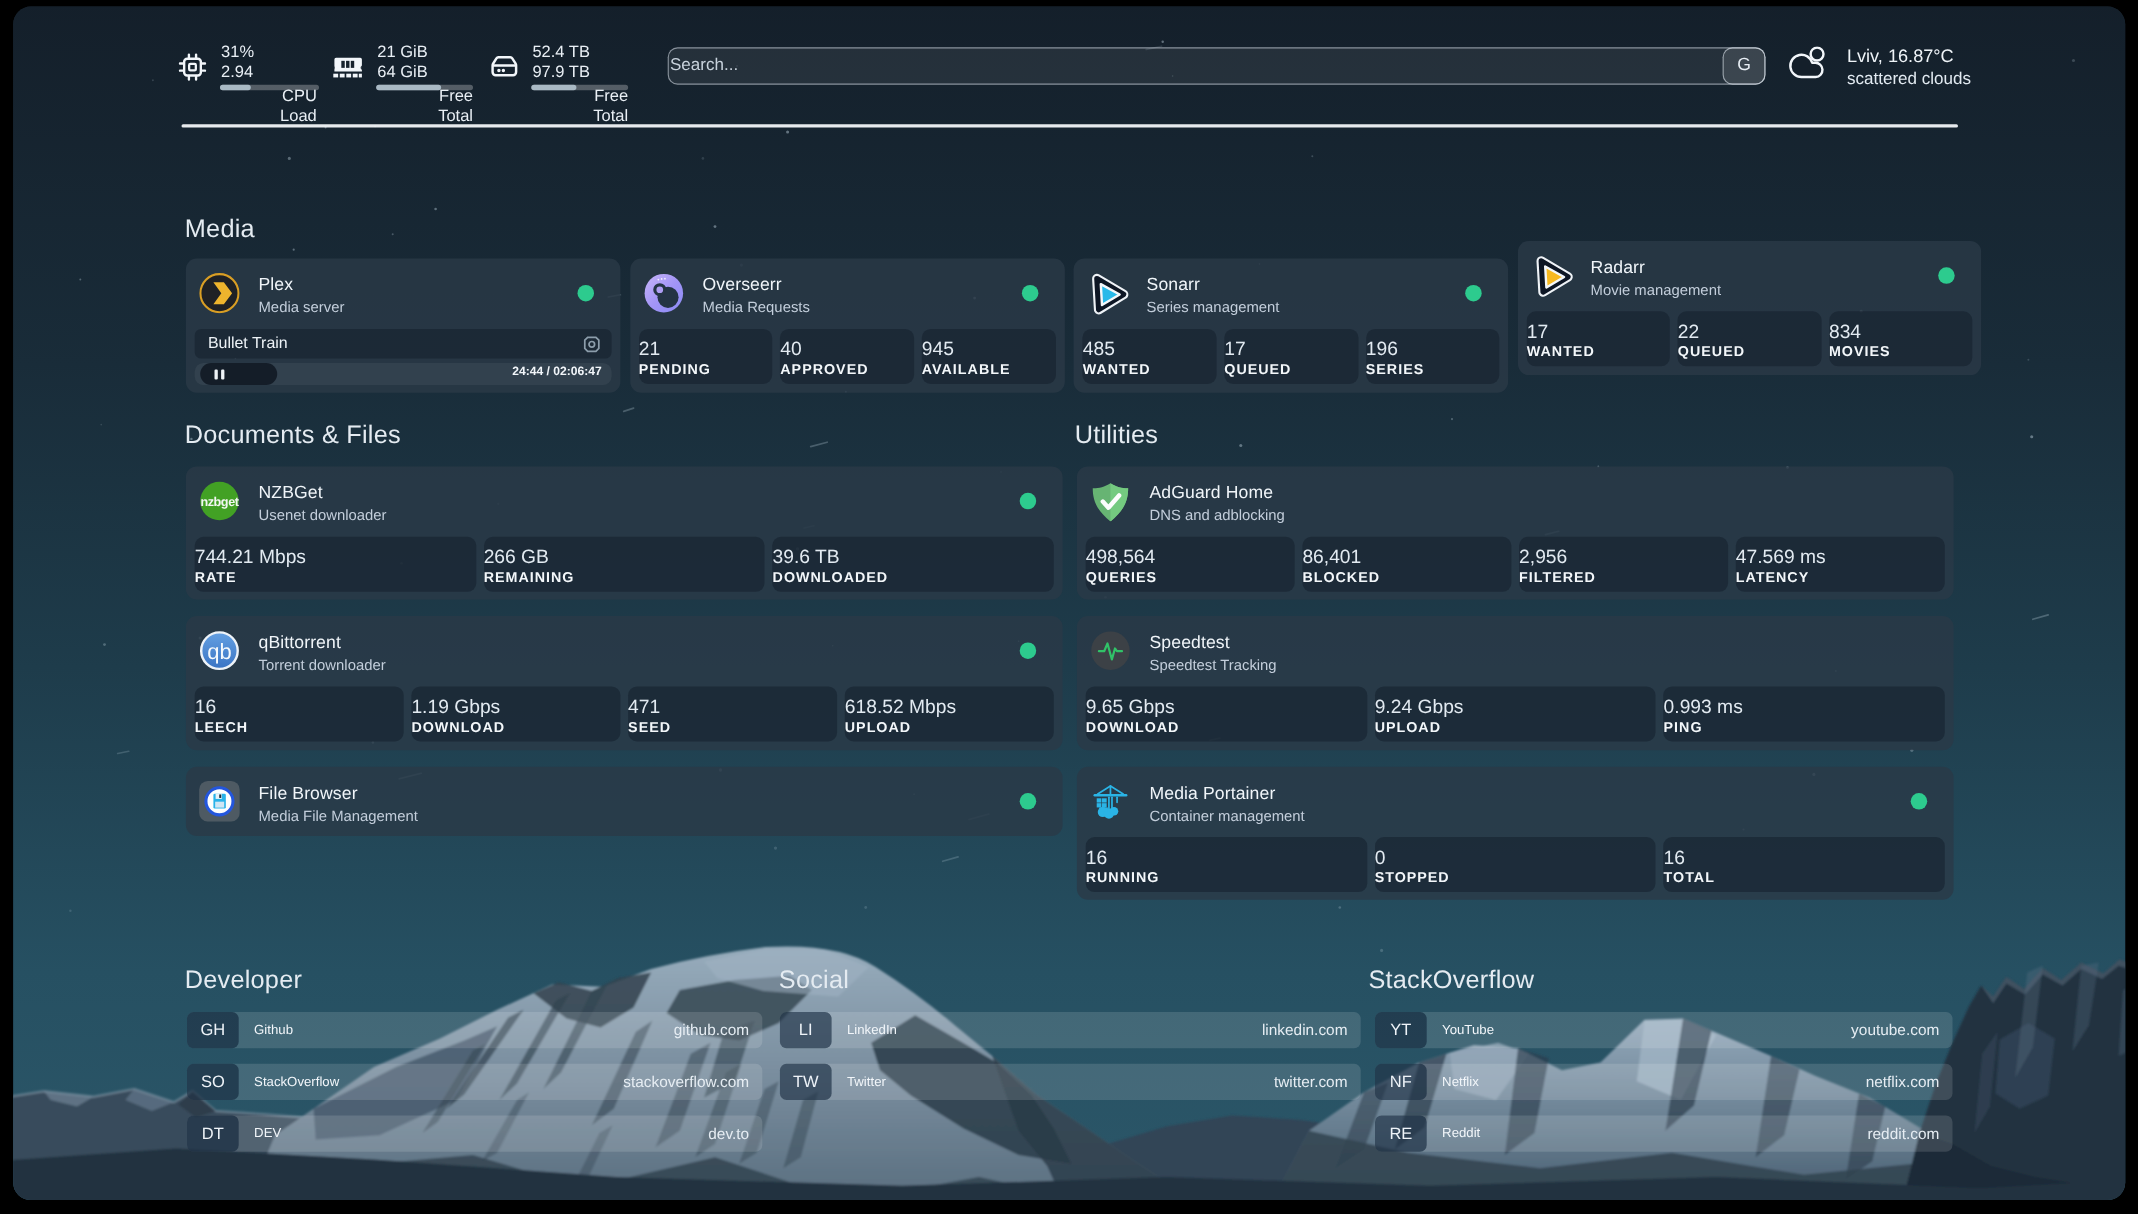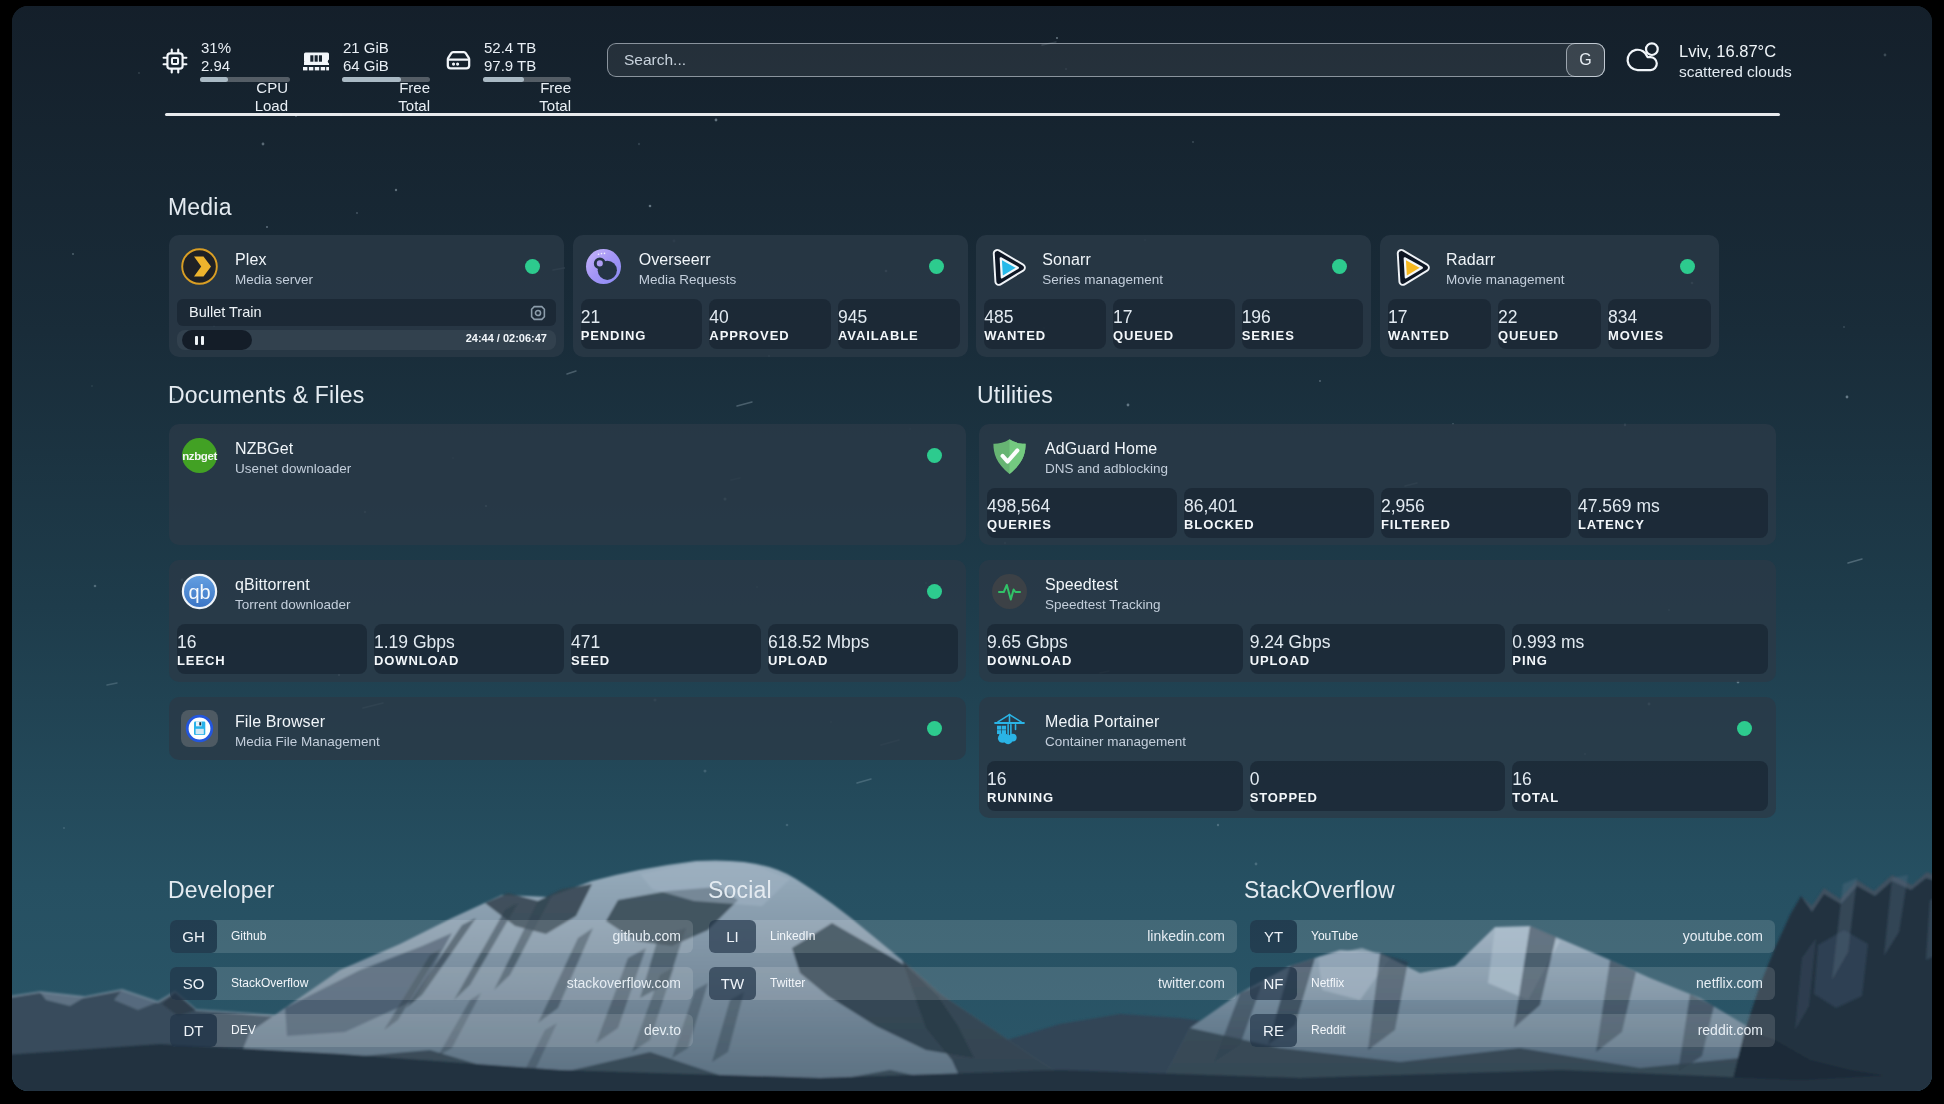--- a/index.html
+++ b/index.html
@@ -222,21 +222,21 @@
 <circle cx="7.6" cy="15.2" r="0.6" fill="#f2f6fa" stroke-width="1.6"></circle>
 <circle cx="11.2" cy="15.2" r="0.6" fill="#f2f6fa" stroke-width="1.6"></circle>
 </svg>
 <div class="rl" style="left:484px;top:39px">52.4 TB<br>97.9 TB</div>
 <div class="rr" style="left:523px;top:39px;width:48px">Free<br>Total</div>
 <div class="bar" style="left:483px;top:77px;width:88px">
         <div class="fill" style="width:47%"></div>
       </div>
 
 <div class="abs" style="left:607px;top:43px;width:998px;height:34px;border-radius:9px;border:1.5px solid rgba(222,230,238,0.55);background:rgba(255,255,255,0.07)"></div>
-<div class="abs" style="left:624px;top:43px;height:34px;line-height:33px;font-size:15.5px;color:#c8d2dc">Search...</div>
+<div class="abs" style="left:609px;top:43px;height:34px;line-height:33px;font-size:15.5px;color:#c8d2dc">Search...</div>
 <div class="abs" style="left:1566px;top:43px;width:39px;height:34px;border-radius:9px;border:1.5px solid rgba(222,230,238,0.6);background:rgba(255,255,255,0.10);text-align:center;line-height:31px;font-size:16px;color:#e8eef4">G</div>
 
 <svg class="abs" style="left:1624px;top:42px" width="38" height="32" viewBox="0 0 24 20">
 <circle cx="17.6" cy="4.4" r="3.7" fill="none" stroke="#f2f6fa" stroke-width="1.4"></circle>
 <path d="M16.8,17.6 H8.7 a6.4,6.4 0 1 1 6.1,-8.2 h1.6 a4.1,4.1 0 1 1 0.4,8.2 Z" fill="#141f2a" stroke="#f2f6fa" stroke-width="1.4" stroke-linejoin="round"></path>
 </svg>
 <div class="abs" style="left:1679px;top:42px;font-size:16.5px;line-height:19.5px;color:#eff4f8">Lviv, 16.87°C<br><span style="font-size:15.5px;color:#e2eaf1">scattered clouds</span></div>
 
 <div class="abs" style="left:165px;top:113px;width:1615px;height:3px;background:rgba(250,252,254,0.92);border-radius:2px"></div>
 
@@ -321,21 +321,21 @@
             <div class="sv">17</div>
             <div class="sl">QUEUED</div>
           </div>
     <div class="stat">
             <div class="sv">196</div>
             <div class="sl">SERIES</div>
           </div>
   </div>
 </div>
 
-<div class="card" style="left:1380px;top:235px;width:339px;height:122px">
+<div class="card" style="left:1380px;top:219px;width:421px;height:122px">
   <svg class="icon" style="left:8px;top:9px" width="44" height="44" viewBox="0 0 40 40">
     <polygon points="12,8.5 34,21.5 13.5,34" fill="none" stroke="#eef2f6" stroke-width="8" stroke-linejoin="round"></polygon>
     <polygon points="12,8.5 34,21.5 13.5,34" fill="#0d1624" stroke="#0d1624" stroke-width="4.5" stroke-linejoin="round"></polygon>
     <polygon points="15.2,13 30.8,21.6 16.2,30.3" fill="#f7b921" stroke="#f3f7fa" stroke-width="2" stroke-linejoin="round"></polygon>
   </svg>
   <div class="t1">Radarr</div>
   <div class="t2">Movie management</div>
   <div class="dot" style="right:24px;top:24px"></div>
   <div class="stats">
     <div class="stat">
@@ -356,20 +356,34 @@
 <div class="h" style="left:168px;top:382px">Documents &amp; Files</div>
 
 <div class="card" style="left:169px;top:424px;width:797px;height:121px">
   <svg class="icon" width="37" height="37" viewBox="0 0 37 37">
     <circle cx="18.5" cy="18.5" r="17.5" fill="#42a124"></circle>
     <text x="18.5" y="23.2" text-anchor="middle" font-family="Liberation Sans, sans-serif" font-size="11.5" font-weight="700" fill="#f2f7f2" letter-spacing="-0.4">nzbget</text>
   </svg>
   <div class="t1">NZBGet</div>
   <div class="t2">Usenet downloader</div>
   <div class="dot" style="right:24px;top:24px"></div>
+  <div class="stats">
+    <div class="stat">
+            <div class="sv">744.21 Mbps</div>
+            <div class="sl">RATE</div>
+          </div>
+    <div class="stat">
+            <div class="sv">266 GB</div>
+            <div class="sl">REMAINING</div>
+          </div>
+    <div class="stat">
+            <div class="sv">39.6 TB</div>
+            <div class="sl">DOWNLOADED</div>
+          </div>
+  </div>
 </div>
 
 <div class="card" style="left:169px;top:560px;width:797px;height:122px">
   <svg class="icon" width="37" height="37" viewBox="0 0 37 37">
     <defs>
             <linearGradient id="qbg" x1="0" y1="0" x2="0" y2="1">
       <stop offset="0" stop-color="#64a0e2"></stop>
               <stop offset="1" stop-color="#3a74c4"></stop>
     </linearGradient>
           </defs>

